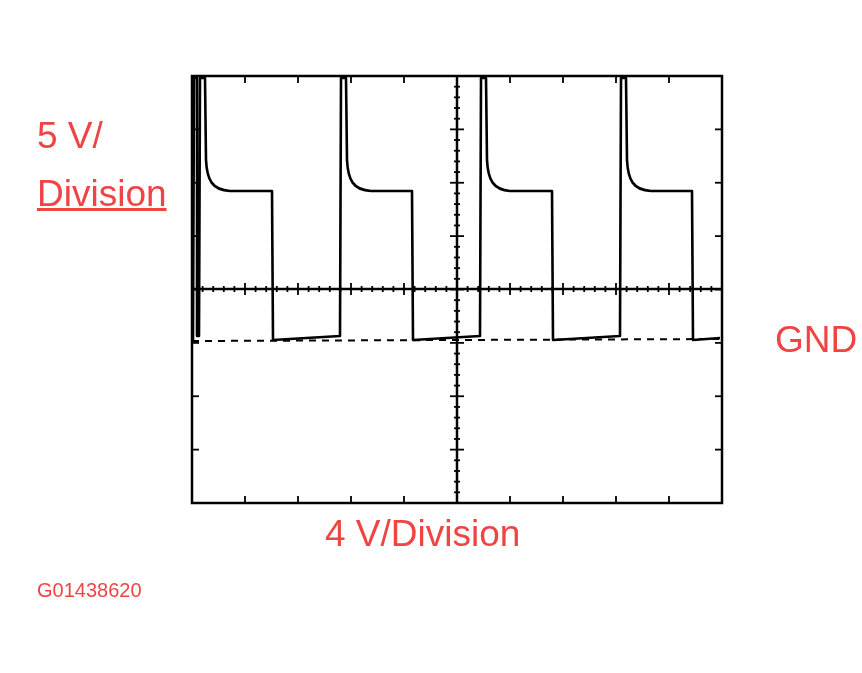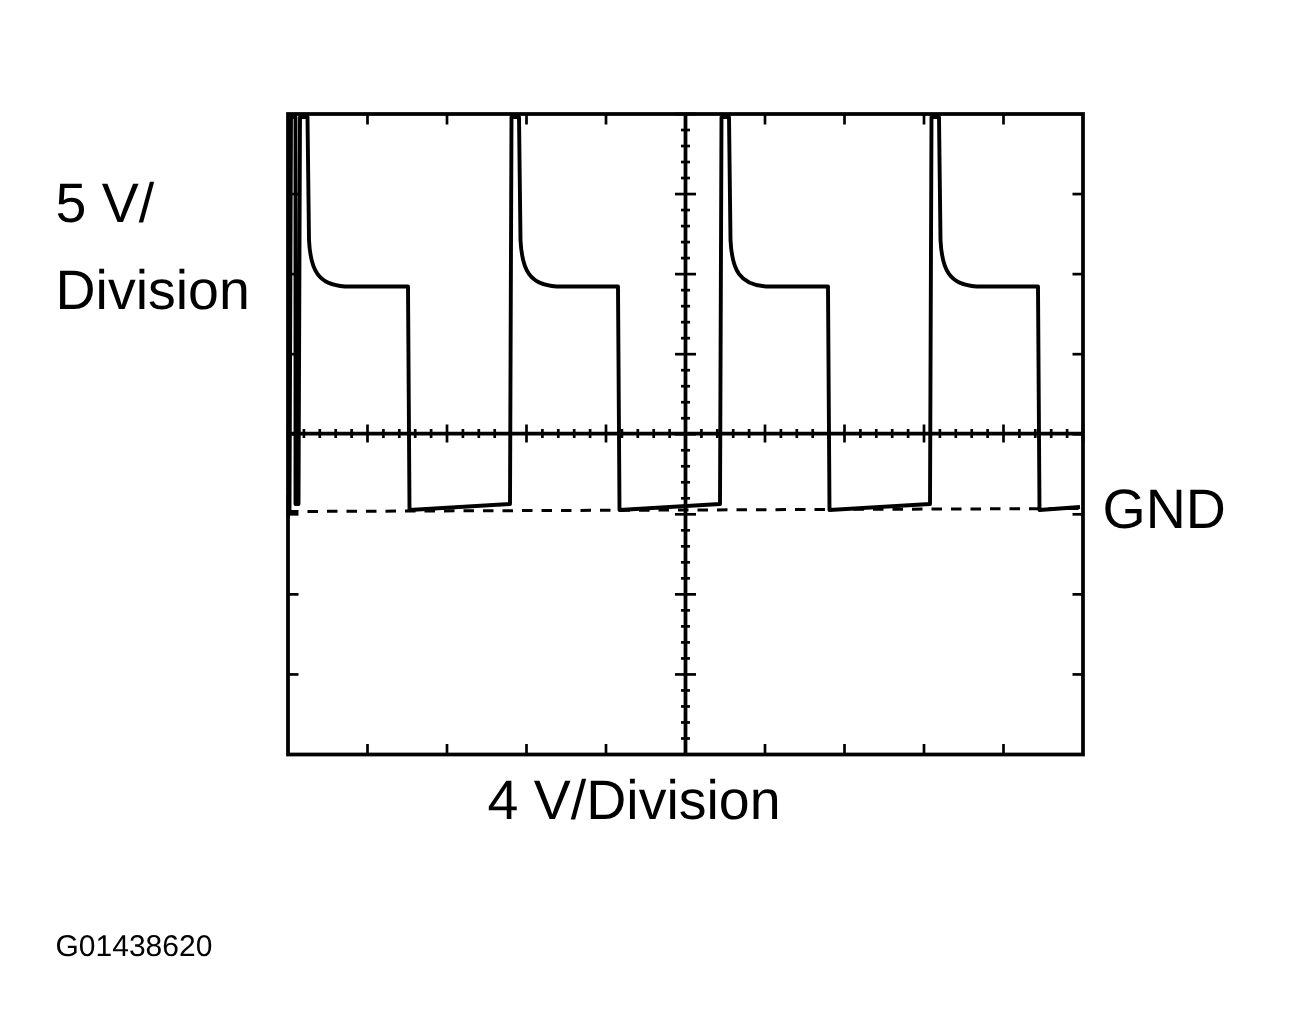--- a/index.html
+++ b/index.html
@@ -1,22 +1,22 @@
 <!DOCTYPE html>
 <html><head>
 <meta charset="utf-8">
 <style>
   html, body { margin: 0; padding: 0; background: #ffffff; }
   body { width: 862px; height: 673px; position: relative; overflow: hidden; font-family: "Liberation Sans", sans-serif; color: #000; }
-  .lbl { position: absolute; font-family: "Liberation Sans", sans-serif; color: #000000; white-space: nowrap; }
+  .lbl { position: absolute; font-family: "Liberation Sans", sans-serif; color: #ef4444; white-space: nowrap; }
   #vlabel1 { left: 37px; top: 116px; font-size: 37px; line-height: 40px; }
-  #vlabel2 { left: 37px; top: 174px; font-size: 37px; line-height: 40px; }
-  #gnd { left: 735px; top: 320px; font-size: 37px; line-height: 40px; text-align: center; }
+  #vlabel2 { left: 37px; top: 174px; font-size: 37px; line-height: 40px; text-decoration: underline; }
+  #gnd { left: 775px; top: 320px; font-size: 37px; line-height: 40px; text-align: center; }
   #hlabel { left: 325px; top: 514px; font-size: 37px; line-height: 40px; }
-  #figid { left: 37px; top: 578px; font-size: 20px; line-height: 24px; margin-top: 41px; }
+  #figid { left: 37px; top: 578px; font-size: 20px; line-height: 24px; }
   svg { position: absolute; left: 0; top: 0; }
 </style>
 </head>
 <body>
 
 <svg width="862" height="673" viewBox="0 0 862 673" xmlns="http://www.w3.org/2000/svg">
 
   <rect x="192" y="76" width="530" height="427" fill="none" stroke="#000" stroke-width="2.5"></rect>
 
   <g stroke="#000">

